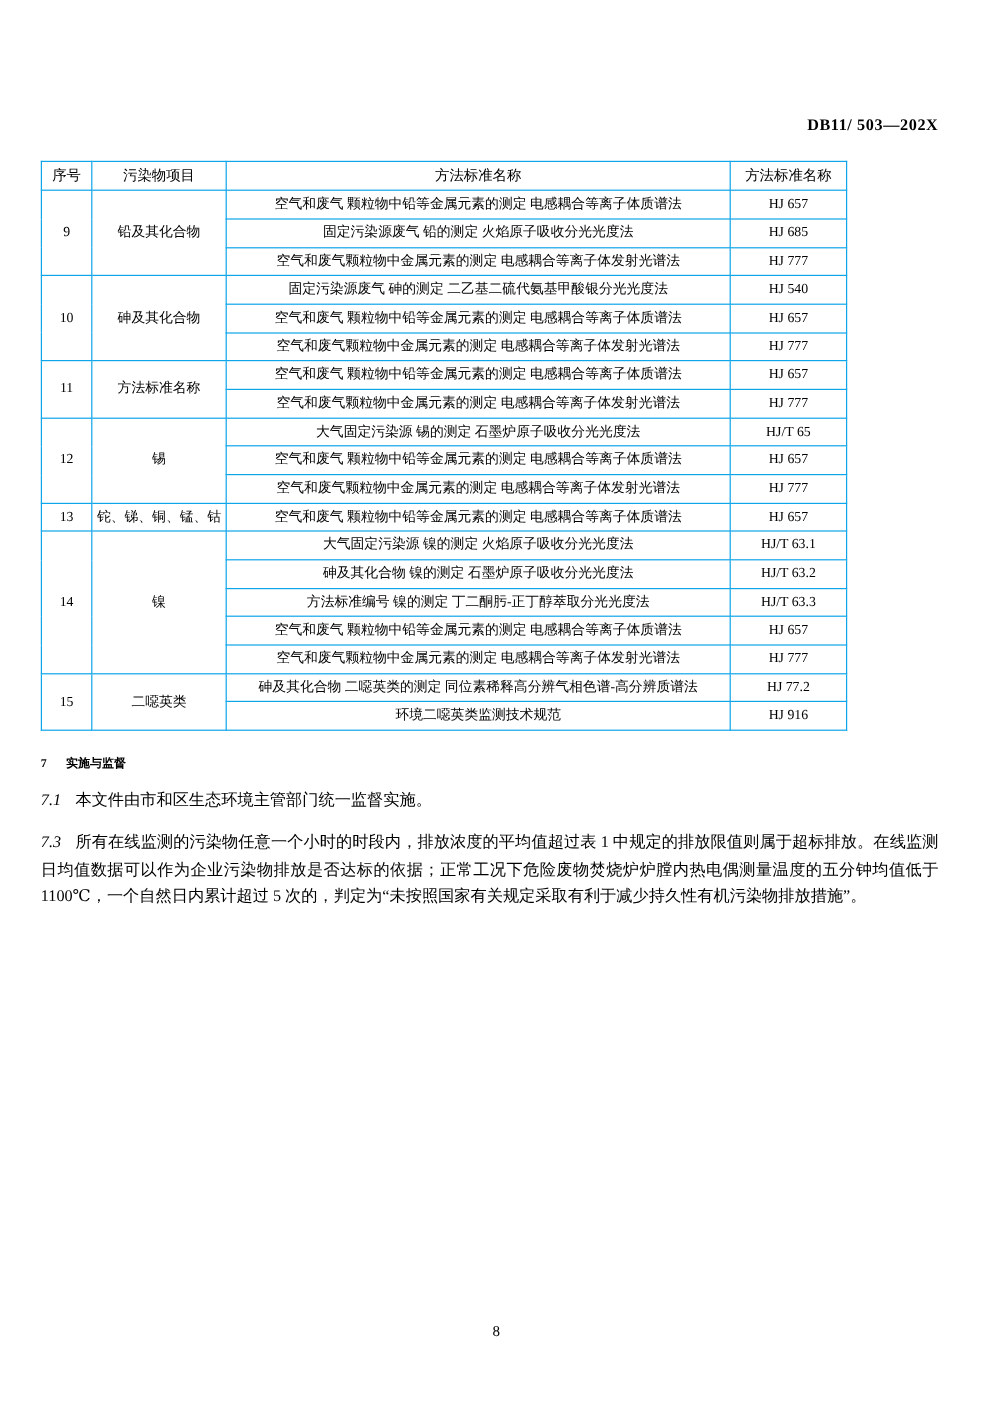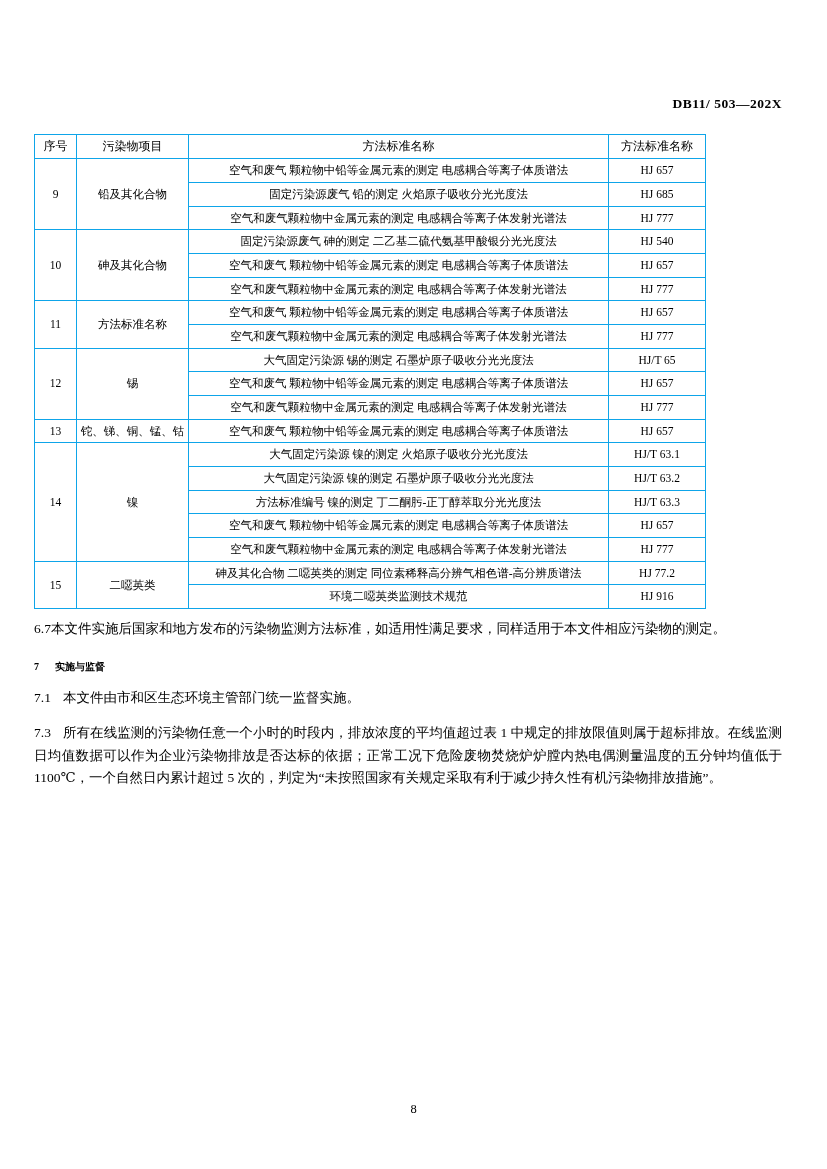--- a/index.html
+++ b/index.html
@@ -68,20 +68,21 @@
   .sec-title {
     font-size: 10px;
     font-weight: bold;
     margin-top: 20px;
   }
   .sec-title .num {
     margin-right: 16px;
   }
   .para .num {
     margin-right: 12px;
+    font-style: italic;
   }
   .para {
     font-size: 13.5px;
     line-height: 1.65;
     text-align: justify;
     margin-top: 13px;
   }
   .footer {
     position: absolute;
     left: 0;
@@ -175,21 +176,21 @@
           <td class="cell-name">空气和废气  颗粒物中铅等金属元素的测定  电感耦合等离子体质谱法</td>
           <td>HJ 657</td>
         </tr>
         <tr>
           <td rowspan="5">14</td>
           <td rowspan="5">镍</td>
           <td class="cell-name">大气固定污染源  镍的测定  火焰原子吸收分光光度法</td>
           <td>HJ/T 63.1</td>
         </tr>
         <tr>
-          <td class="cell-name">大气固定污染源  镍的测定  石墨炉原子吸收分光光度法</td>
+          <td class="cell-name">砷及其化合物  镍的测定  石墨炉原子吸收分光光度法</td>
           <td>HJ/T 63.2</td>
         </tr>
         <tr>
           <td class="cell-name">方法标准编号  镍的测定  丁二酮肟-正丁醇萃取分光光度法</td>
           <td>HJ/T 63.3</td>
         </tr>
         <tr>
           <td class="cell-name">空气和废气  颗粒物中铅等金属元素的测定  电感耦合等离子体质谱法</td>
           <td>HJ 657</td>
         </tr>
@@ -203,23 +204,20 @@
           <td class="cell-name">砷及其化合物  二噁英类的测定  同位素稀释高分辨气相色谱-高分辨质谱法</td>
           <td>HJ 77.2</td>
         </tr>
         <tr>
           <td class="cell-name">环境二噁英类监测技术规范</td>
           <td>HJ 916</td>
         </tr>
       </tbody>
   </table>
 
-  <div class="body-text">
-    <span class="num">6.7</span><span>本文件实施后国家和地方发布的污染物监测方法标准，如适用性满足要求，同样适用于本文件相应污染物的测定。</span>
-  </div>
 
   <div class="sec-title">
     <span class="num">7</span><span>实施与监督</span>
   </div>
 
   <div class="para">
     <span class="num">7.1</span><span>本文件由市和区生态环境主管部门统一监督实施。</span>
   </div>
 
 

